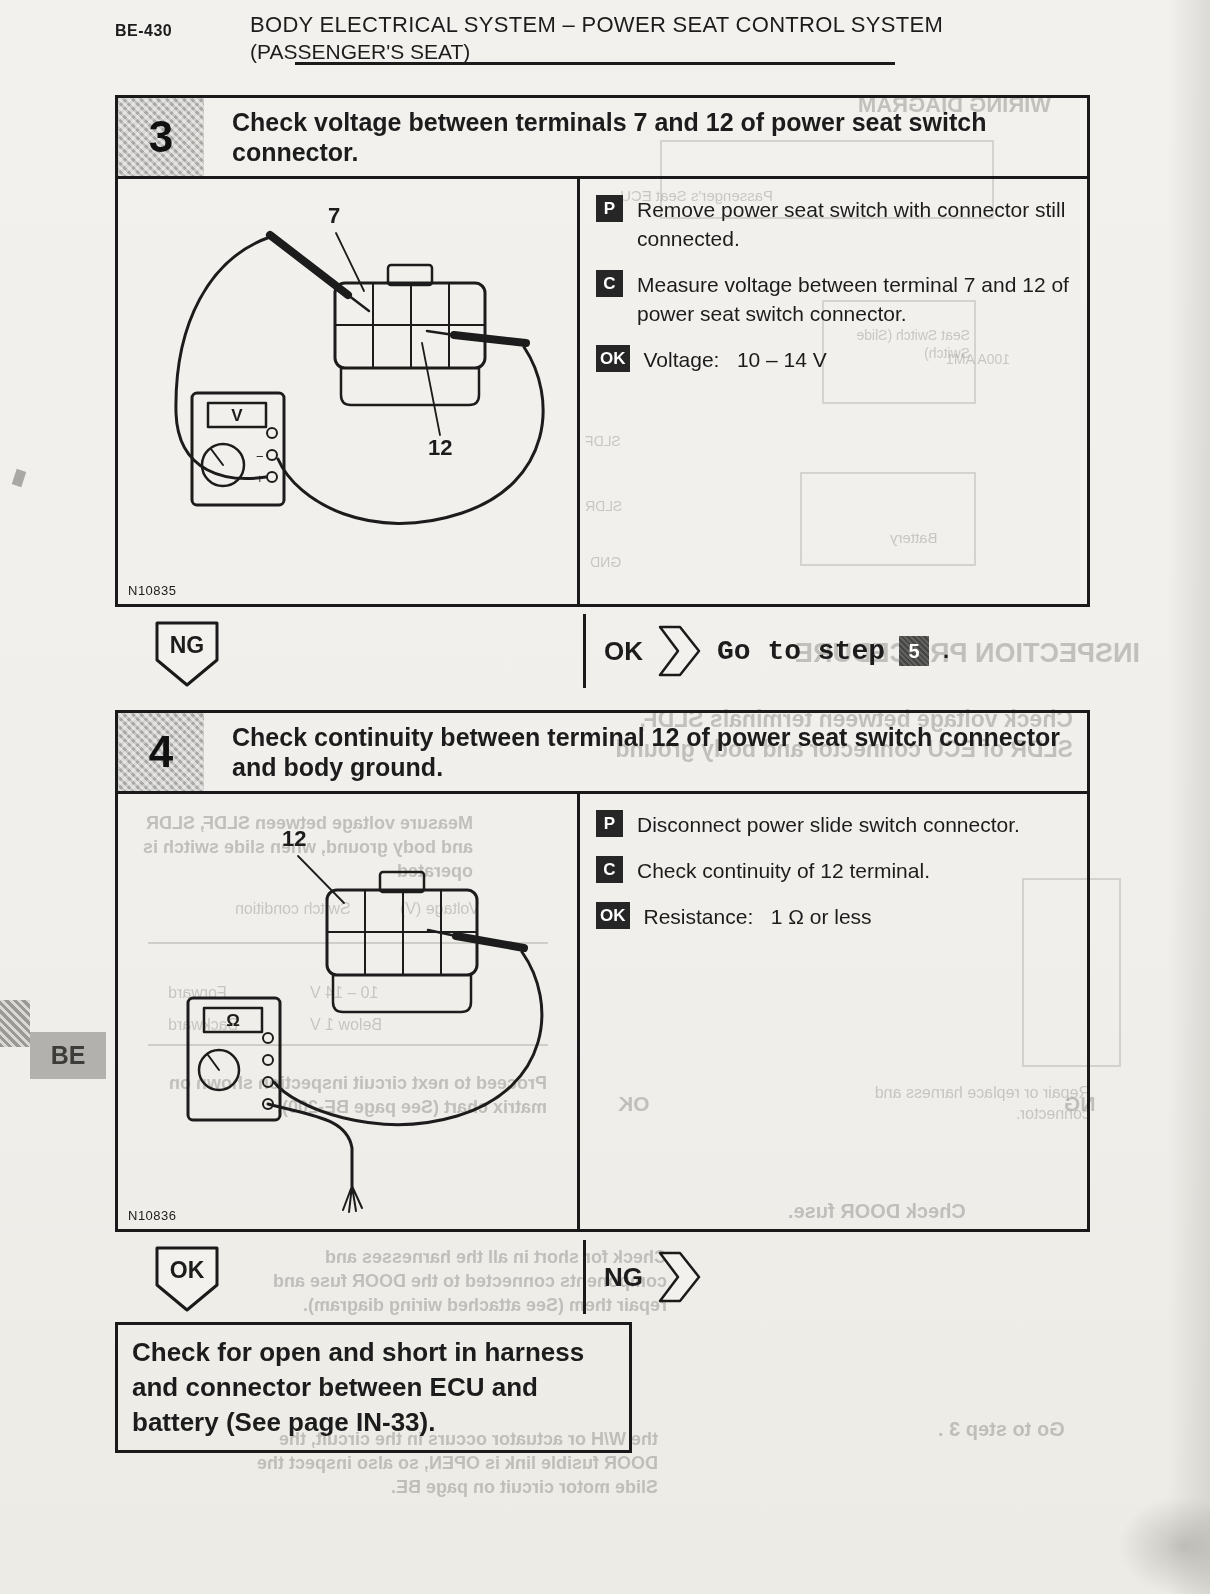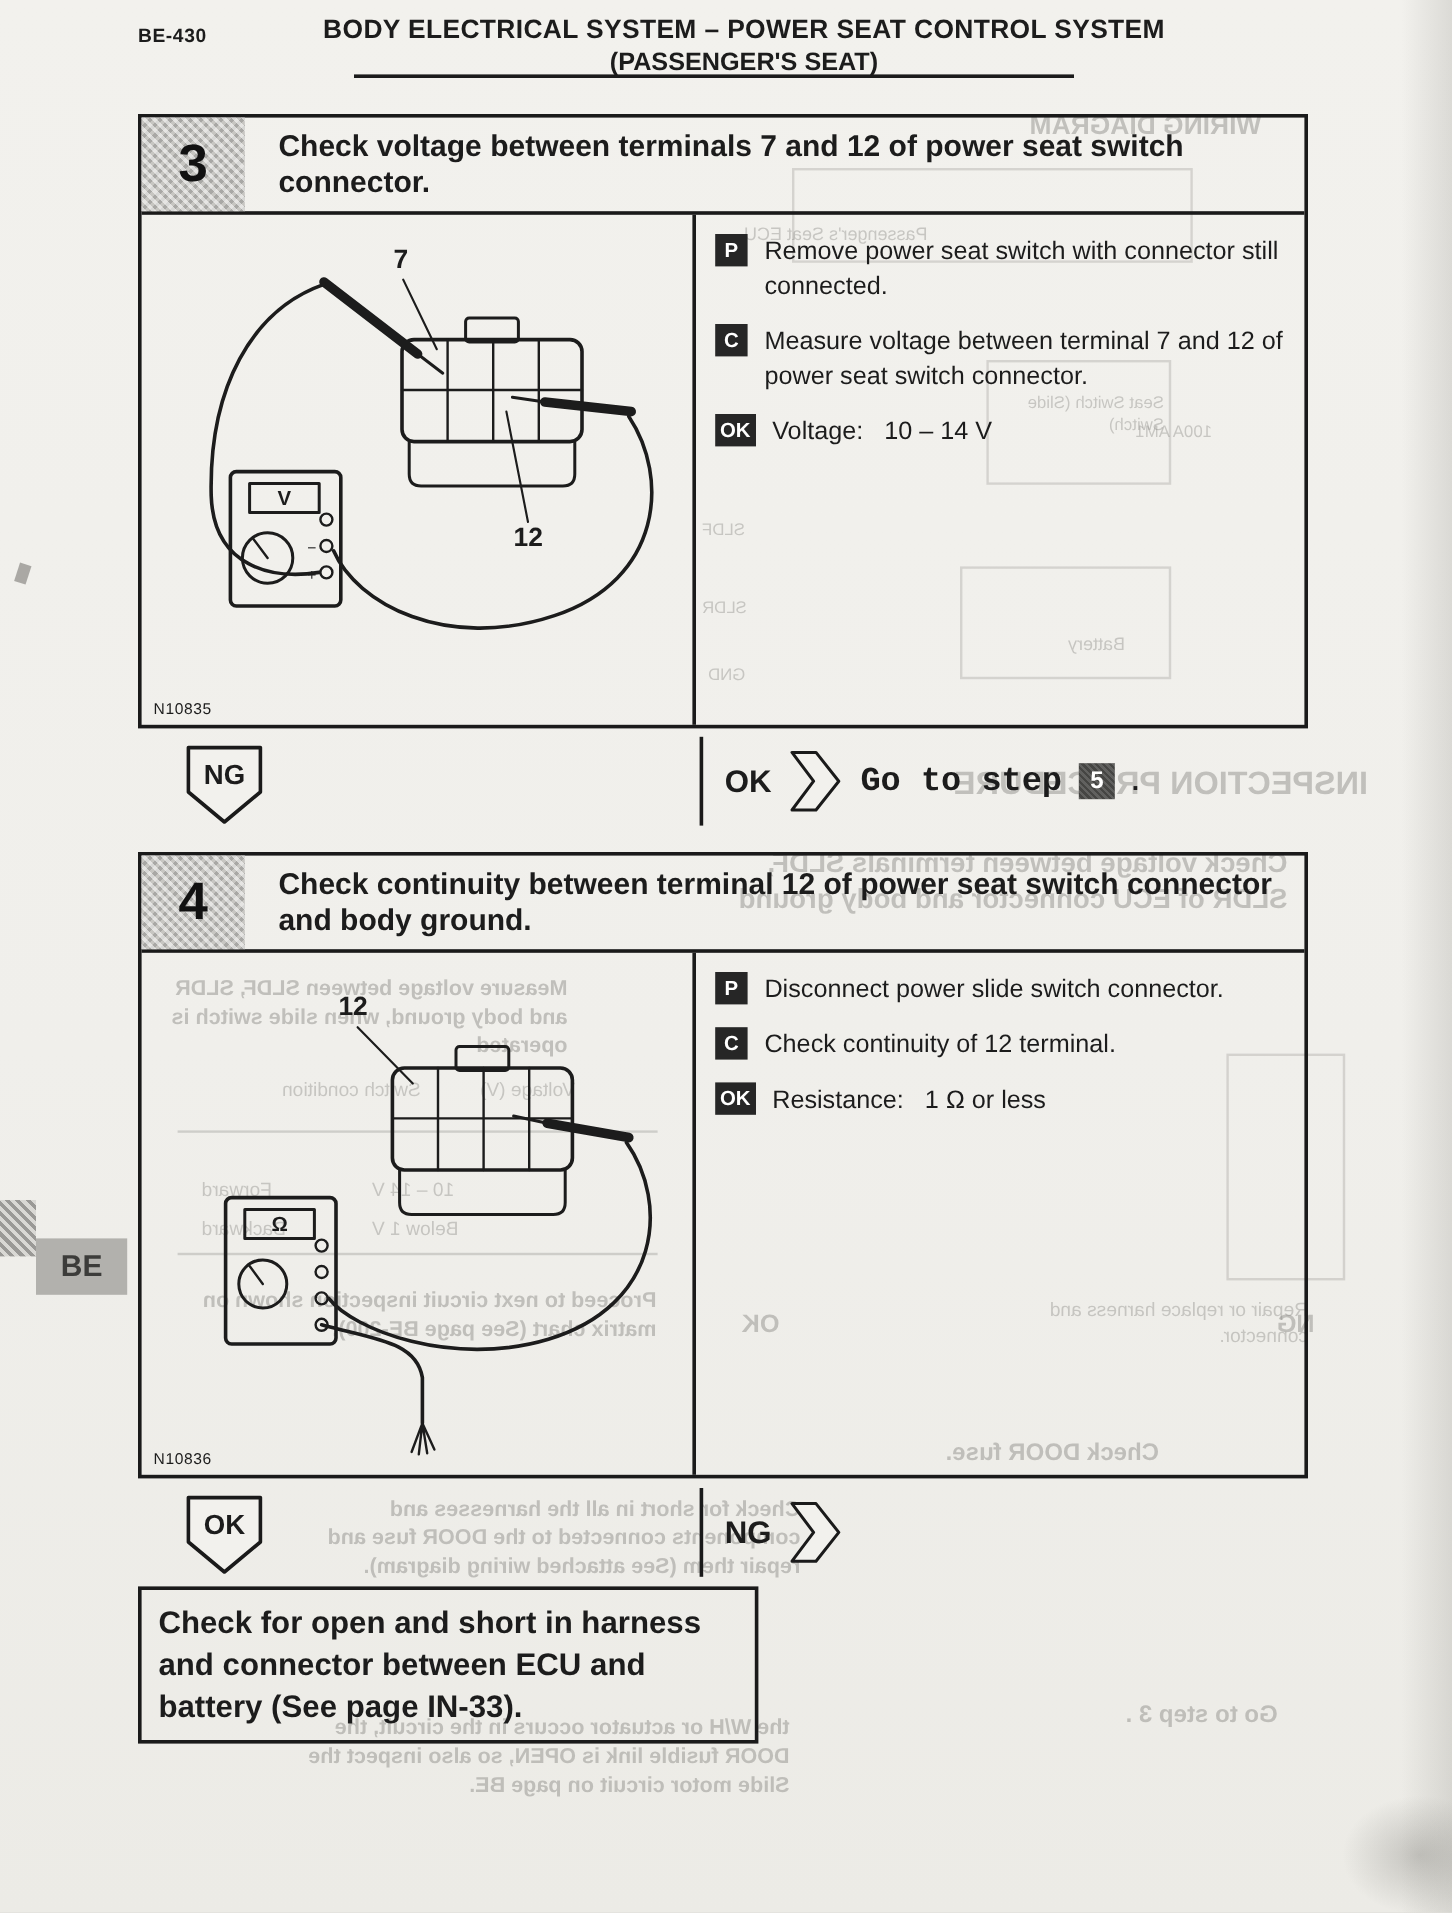--- a/index.html
+++ b/index.html
@@ -4,21 +4,21 @@
 <style>
   html,body{margin:0;padding:0;background:#d8d7d3;}
   .page{
     position:relative;width:1210px;height:1594px;margin:0 auto;
     background:linear-gradient(180deg,#f2f1ed 0%,#f0efeb 55%,#ecebe6 100%);
     font-family:"Liberation Sans",sans-serif;color:#1c1c1c;overflow:hidden;
   }
 
   
   .hdr-code{position:absolute;left:115px;top:22px;font-size:16px;font-weight:bold;letter-spacing:.5px;}
-  .hdr-titles{position:absolute;left:250px;top:12px;width:740px;text-align:center;font-weight:bold;}
+  .hdr-titles{position:absolute;left:250px;top:12px;width:740px;text-align:left;font-weight:normal;}
   .hdr-t1{font-size:22px;letter-spacing:.3px;}
   .hdr-t2{font-size:21px;margin-top:2px;}
   .hdr-rule{position:absolute;left:295px;top:62px;width:600px;height:3px;background:#1b1b1b;}
 
   
   .step{position:absolute;left:115px;width:975px;border:3px solid #1a1a1a;box-sizing:border-box;}
   .step-header{display:flex;align-items:stretch;border-bottom:3px solid #1a1a1a;height:78px;}
   .step-num{
     width:86px;display:flex;align-items:center;justify-content:center;
     font-size:44px;font-weight:bold;color:#111;

